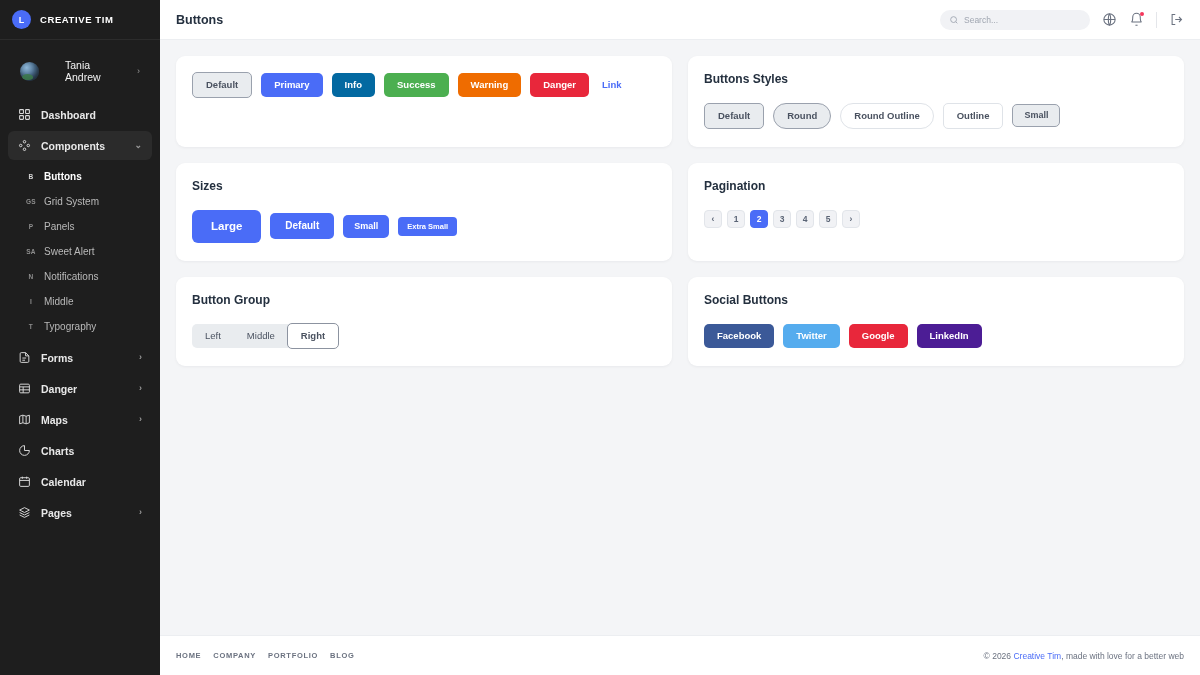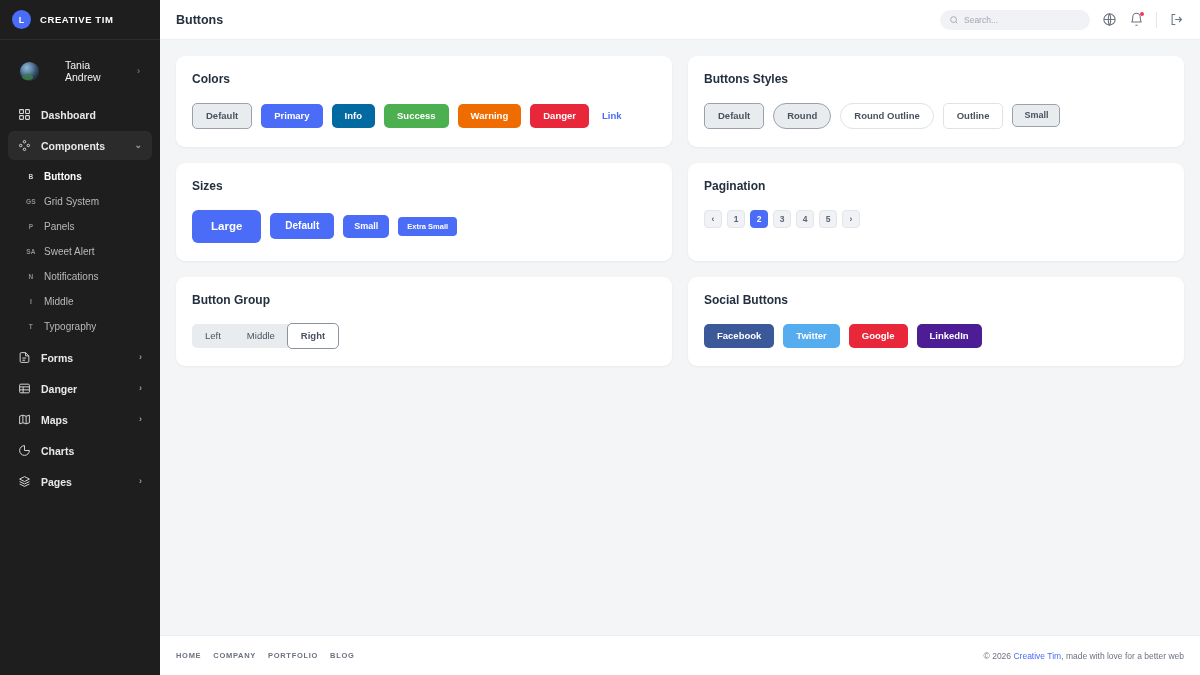--- a/index.html
+++ b/index.html
@@ -260,20 +260,27 @@
       </div>
 
       <div class="nav-item">
         <svg class="nav-ico" viewBox="0 0 24 24" fill="none" stroke="currentColor" stroke-width="1.8">
           <path d="M21 12a9 9 0 1 1-9-9"></path>
             <path d="M12 3v9h9"></path>
         </svg>
         <span class="nav-label">Charts</span>
       </div>
 
+      <div class="nav-item">
+        <svg class="nav-ico" viewBox="0 0 24 24" fill="none" stroke="currentColor" stroke-width="1.8">
+          <rect x="3" y="5" width="18" height="16" rx="2"></rect>
+            <path d="M3 10h18M8 3v4M16 3v4"></path>
+        </svg>
+        <span class="nav-label">Calendar</span>
+      </div>
 
       <div class="nav-item">
         <svg class="nav-ico" viewBox="0 0 24 24" fill="none" stroke="currentColor" stroke-width="1.8">
           <path d="M12 3l9 4.5-9 4.5-9-4.5z"></path>
             <path d="M3 12l9 4.5 9-4.5"></path>
             <path d="M3 16.5L12 21l9-4.5"></path>
         </svg>
         <span class="nav-label">Pages</span>
         <span class="chev">›</span>
       </div>
@@ -309,21 +316,20 @@
           <path d="M10 4H5v16h5"></path>
             <path d="M16 16l4-4-4-4M20 12H10"></path>
         </svg>
       </div>
     </header>
 
     <main class="content">
       <div class="grid">
 
         <section class="card">
-          <div class="card-title">Colors</div>
           <div class="row">
             <button class="btn btn-default">Default</button>
             <button class="btn" style="background:#4a6cf7">Primary</button>
             <button class="btn" style="background:#0369a1">Info</button>
             <button class="btn" style="background:#4caf50">Success</button>
             <button class="btn" style="background:#ef6c00">Warning</button>
             <button class="btn" style="background:#e8273b">Danger</button>
             <button class="btn btn-link">Link</button>
           </div>
         </section>

